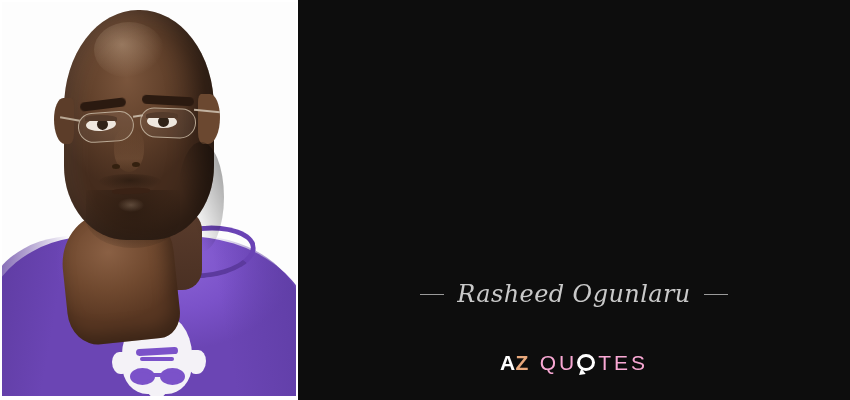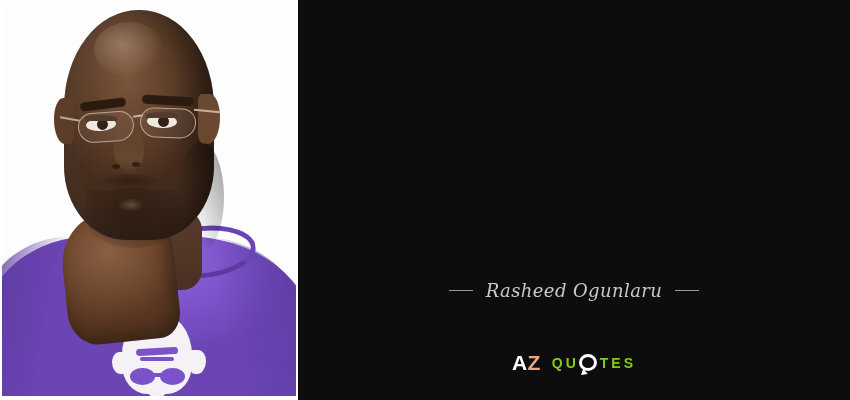--- a/index.html
+++ b/index.html
@@ -378,21 +378,21 @@
   .attr-dash {
     width: 24px;
     height: 1px;
     background: #9a9a9a;
     flex: 0 0 auto;
   }
   .attr-name {
     color: #c9c9c9;
     font-family: "DejaVu Serif", serif;
     font-style: italic;
-    font-size: 18px;
+    font-size: 24px;
     letter-spacing: 0.4px;
     white-space: nowrap;
   }
 
   
   .logo {
     position: absolute;
     left: 0;
     top: 352px;
     width: 552px;
@@ -403,23 +403,23 @@
   }
   .logo-az {
     font-size: 21px;
     font-weight: bold;
     letter-spacing: 0.4px;
     line-height: 1;
   }
   .logo-a { color: #ffffff; }
   .logo-z { color: #e8a87c; }
   .logo-qu, .logo-tes {
-    font-size: 14px;
-    font-weight: bold;
-    color: #84cc16;
+    font-size: 21px;
+    font-weight: normal;
+    color: #f9a8d4;
     letter-spacing: 3.0px;
     line-height: 1;
   }
   .logo-qu { margin-left: 11px; }
   .logo-bubble {
     position: relative;
     width: 18px;
     height: 18px;
     margin: 0 3px 0 0;
     display: inline-block;

